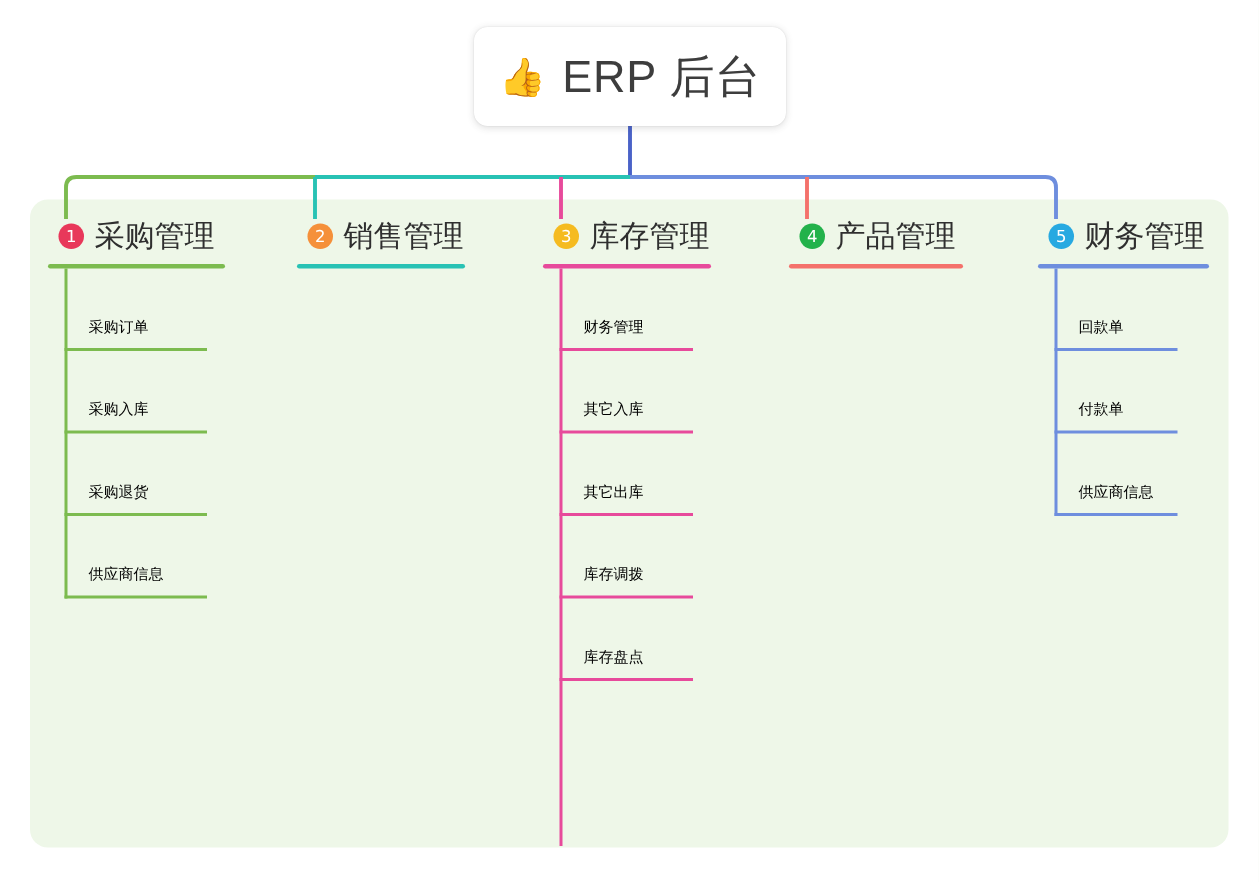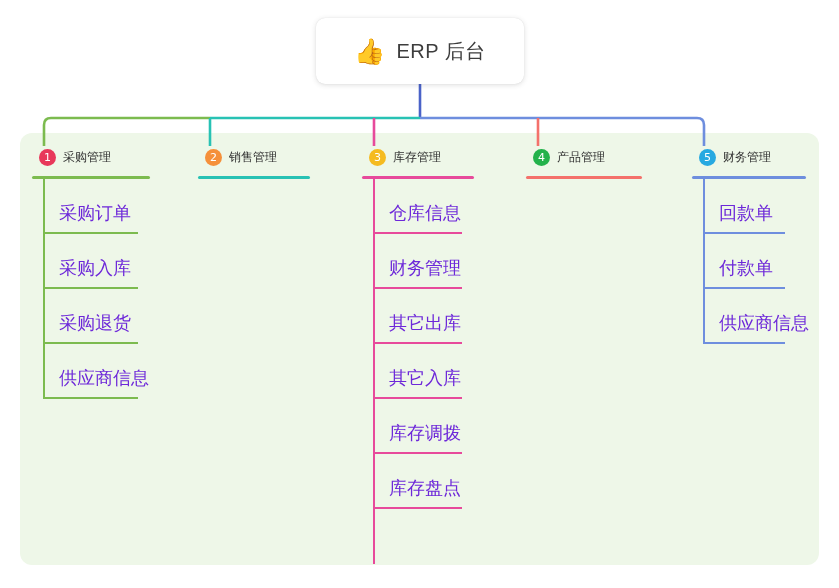--- a/index.html
+++ b/index.html
@@ -40,21 +40,21 @@
     align-items: center;
     gap: 11px;
   }
   #root-emoji {
     font-size: 25px;
     line-height: 1;
     font-family: "DejaVu Sans", sans-serif;
     color: #f2b233;
   }
   #root-title {
-    font-size: 20px;
+    font-size: 30px;
     color: #3d3d3d;
     letter-spacing: 0.5px;
     white-space: nowrap;
   }
 
   
   #panel {
     position: absolute;
     left: 20px;
     top: 133px;
@@ -92,21 +92,21 @@
     height: 17px;
     border-radius: 50%;
     color: #ffffff;
     font-size: 11px;
     line-height: 17px;
     text-align: center;
     font-family: "DejaVu Sans", sans-serif;
     flex: 0 0 auto;
   }
   .col-title {
-    font-size: 12px;
+    font-size: 20px;
     color: #2f2f2f;
   }
   .col-rule {
     height: 3px;
     border-radius: 2px;
     margin-top: 7px;
   }
   .leaves {
     position: relative;
     margin-top: 0;
@@ -119,22 +119,22 @@
   }
   .leaf {
     position: relative;
     height: 55px;
     box-sizing: border-box;
   }
   .leaf-label {
     position: absolute;
     left: 27px;
     bottom: 9px;
-    font-size: 18px;
-    color: #6d28d9;
+    font-size: 10px;
+    color: #000000;
     white-space: nowrap;
     text-align: center;
   }
   .leaf-rule {
     position: absolute;
     left: 11px;
     bottom: 0;
     height: 1.6px;
   }
 </style>
@@ -198,33 +198,29 @@
       </div>
       <div class="column" style="left: 362px;">
         <div class="col-head">
           <span class="badge" style="background: rgb(245, 187, 32);">3</span>
           <span class="col-title">库存管理</span>
         </div>
         <div class="col-rule" style="width: 112px; background: rgb(231, 74, 155);"></div>
         <div class="leaves">
           <div class="spine" style="background: rgb(231, 74, 155); height: 385px;"></div>
           <div class="leaf">
-            <span class="leaf-label">仓库信息</span>
-            <div class="leaf-rule" style="width: 89px; background: rgb(231, 74, 155);"></div>
-          </div>
-          <div class="leaf">
             <span class="leaf-label">财务管理</span>
             <div class="leaf-rule" style="width: 89px; background: rgb(231, 74, 155);"></div>
           </div>
           <div class="leaf">
+            <span class="leaf-label">其它入库</span>
+            <div class="leaf-rule" style="width: 89px; background: rgb(231, 74, 155);"></div>
+          </div>
+          <div class="leaf">
             <span class="leaf-label">其它出库</span>
-            <div class="leaf-rule" style="width: 89px; background: rgb(231, 74, 155);"></div>
-          </div>
-          <div class="leaf">
-            <span class="leaf-label">其它入库</span>
             <div class="leaf-rule" style="width: 89px; background: rgb(231, 74, 155);"></div>
           </div>
           <div class="leaf">
             <span class="leaf-label">库存调拨</span>
             <div class="leaf-rule" style="width: 89px; background: rgb(231, 74, 155);"></div>
           </div>
           <div class="leaf">
             <span class="leaf-label">库存盘点</span>
             <div class="leaf-rule" style="width: 89px; background: rgb(231, 74, 155);"></div>
           </div>

